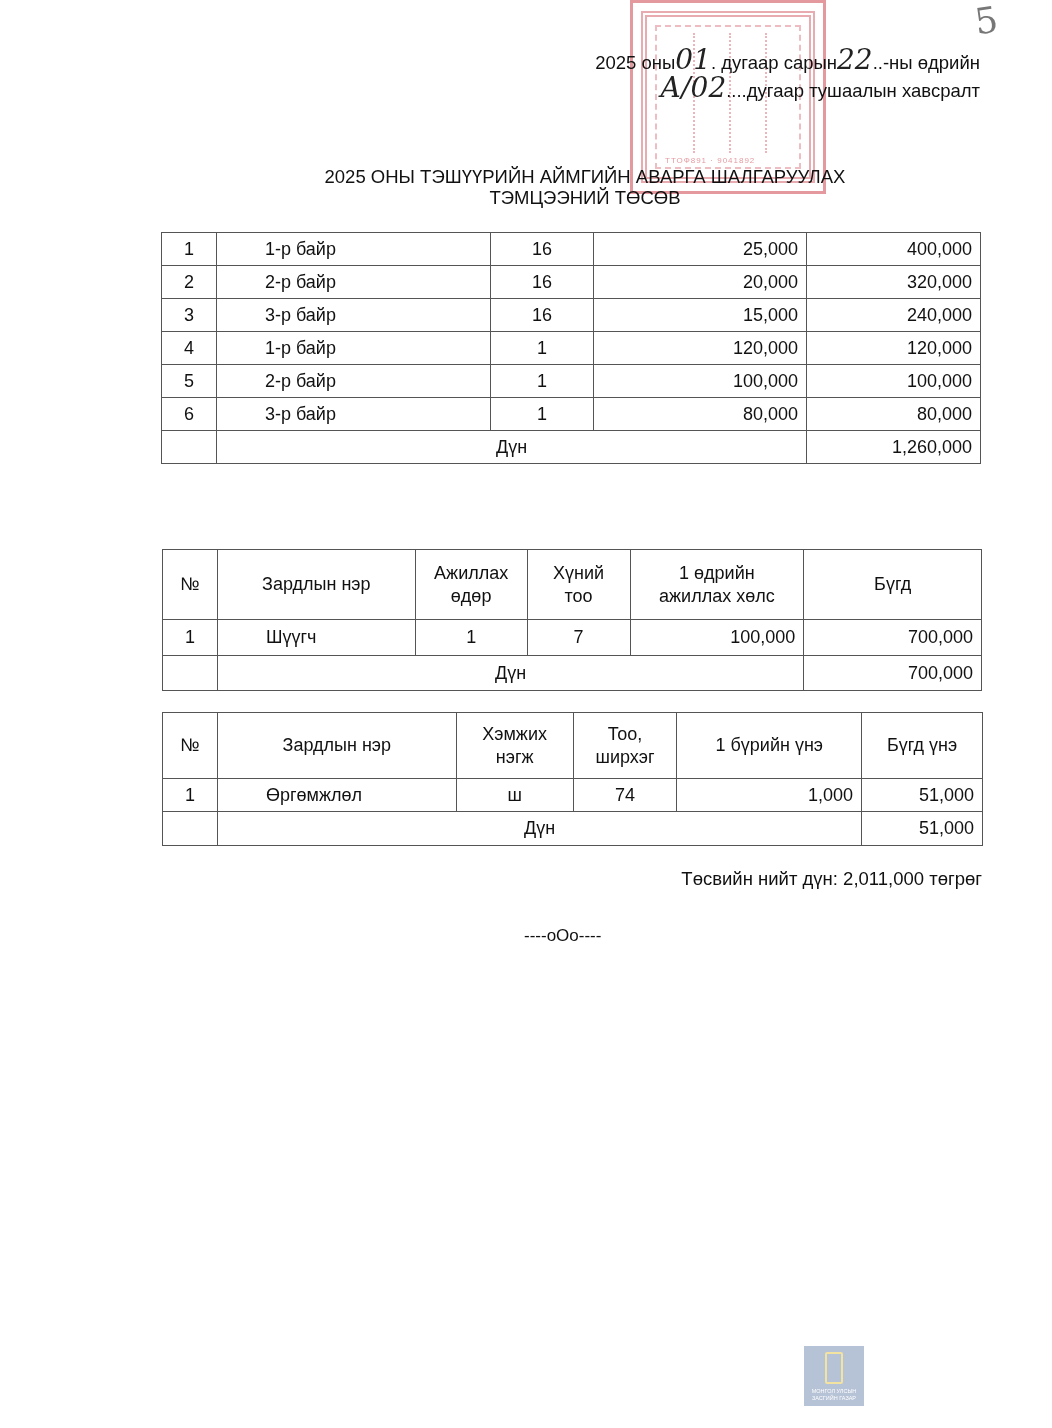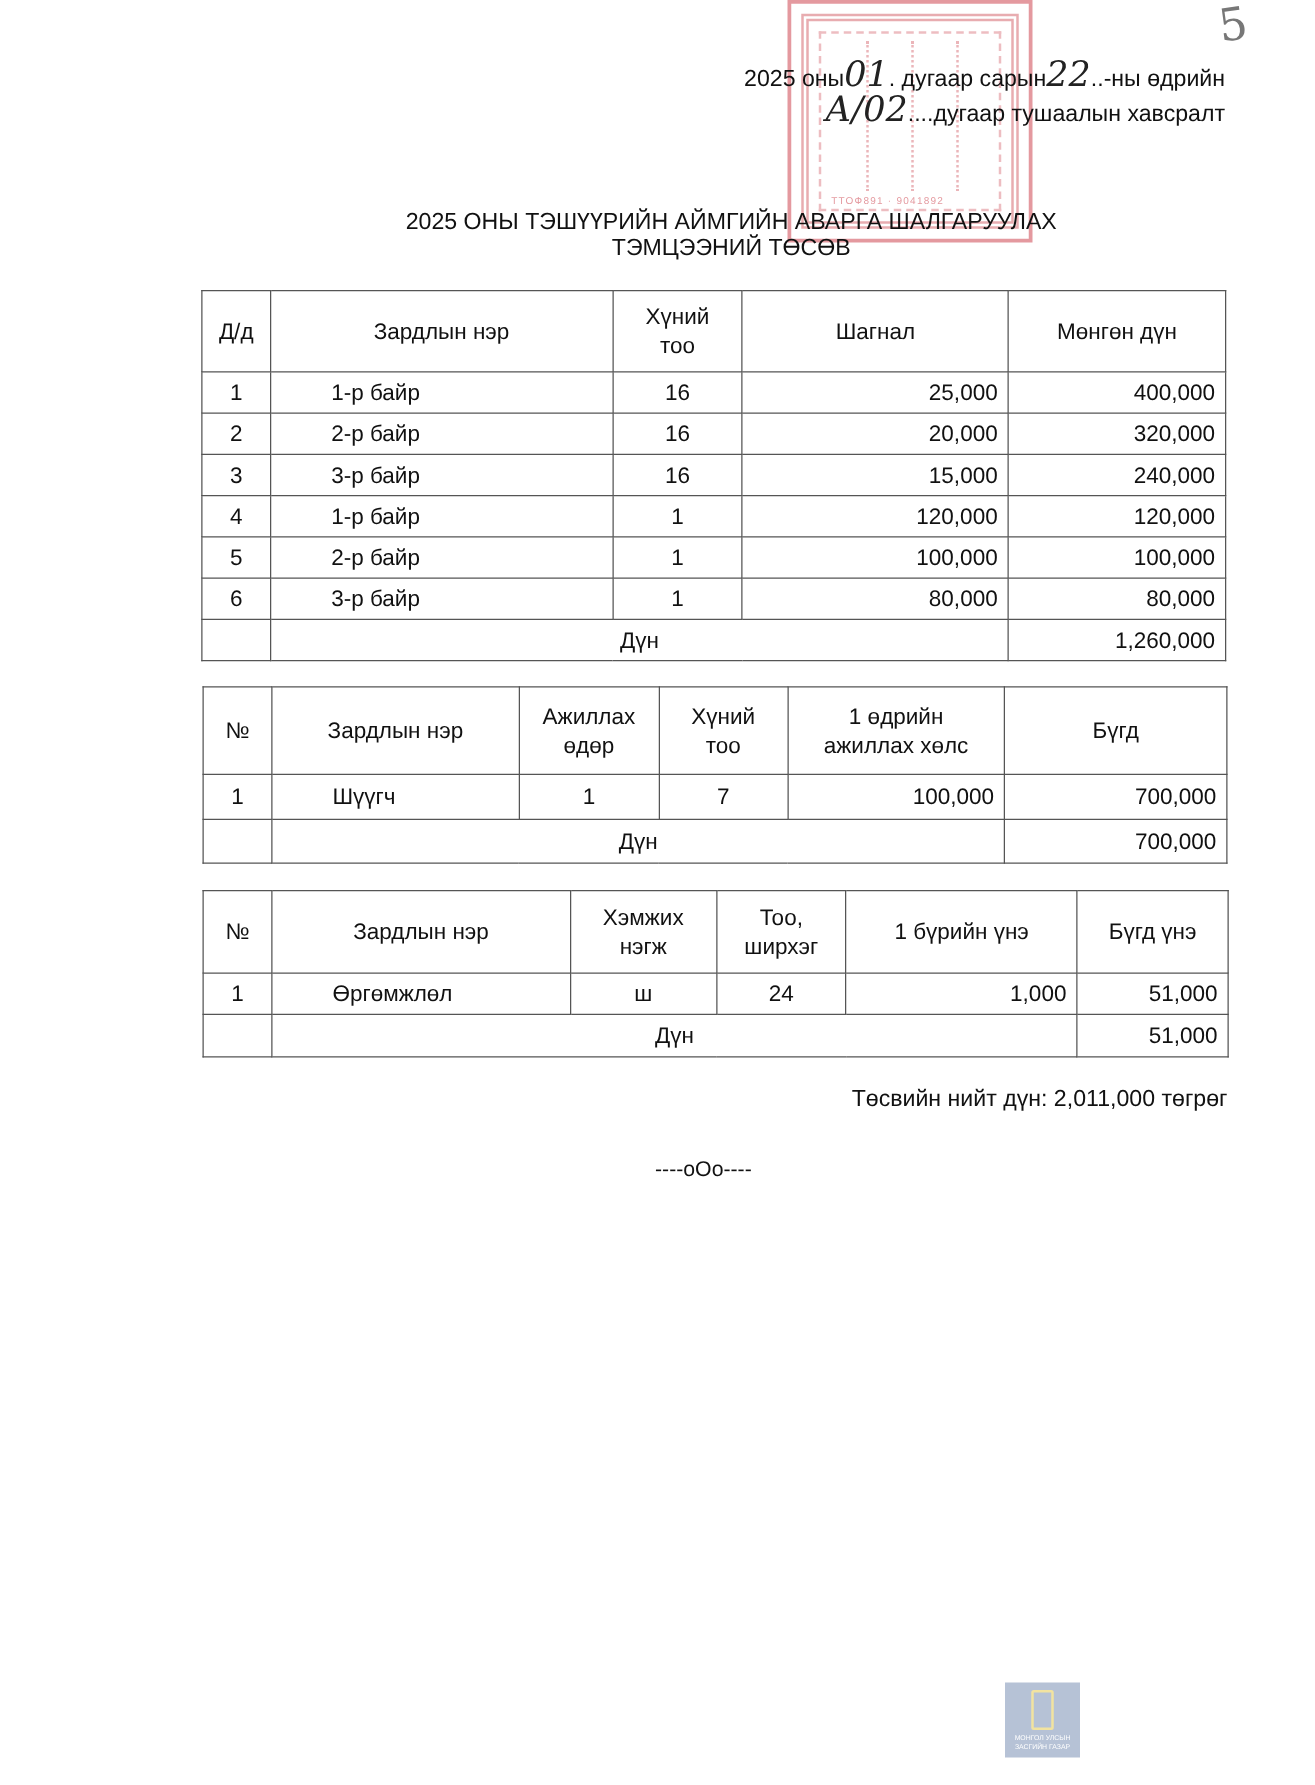--- a/index.html
+++ b/index.html
@@ -71,30 +71,20 @@
 
 <table style="left:161px; top:232px; width:820px;">
   <colgroup>
       <col style="width:55px">
       <col style="width:274px">
       <col style="width:104px">
       <col style="width:213px">
       <col style="width:174px">
     </colgroup>
   <tbody>
-      <tr style="height:65px">
-    <th>Д/д</th>
-    <th>Зардлын нэр</th>
-    <th>
-          <div>Хүний</div>
-          <div>тоо</div>
-        </th>
-    <th>Шагнал</th>
-    <th>Мөнгөн дүн</th>
-  </tr>
   <tr style="height:33px">
     <td class="c">1</td>
     <td class="l">1-р байр</td>
     <td class="c">16</td>
     <td class="r">25,000</td>
     <td class="r">400,000</td>
   </tr>
   <tr style="height:33px">
     <td class="c">2</td>
     <td class="l">2-р байр</td>
@@ -202,21 +192,21 @@
           <div>Тоо,</div>
           <div>ширхэг</div>
         </th>
     <th>1 бүрийн үнэ</th>
     <th>Бүгд үнэ</th>
   </tr>
   <tr style="height:33px">
     <td class="c">1</td>
     <td class="l">Өргөмжлөл</td>
     <td class="c">ш</td>
-    <td class="c">24</td>
+    <td class="c">74</td>
     <td class="r">1,000</td>
     <td class="r">51,000</td>
   </tr>
   <tr style="height:34px">
     <td></td>
     <td colspan="4" class="c">Дүн</td>
     <td class="r">51,000</td>
   </tr>
 </tbody>
   </table>

